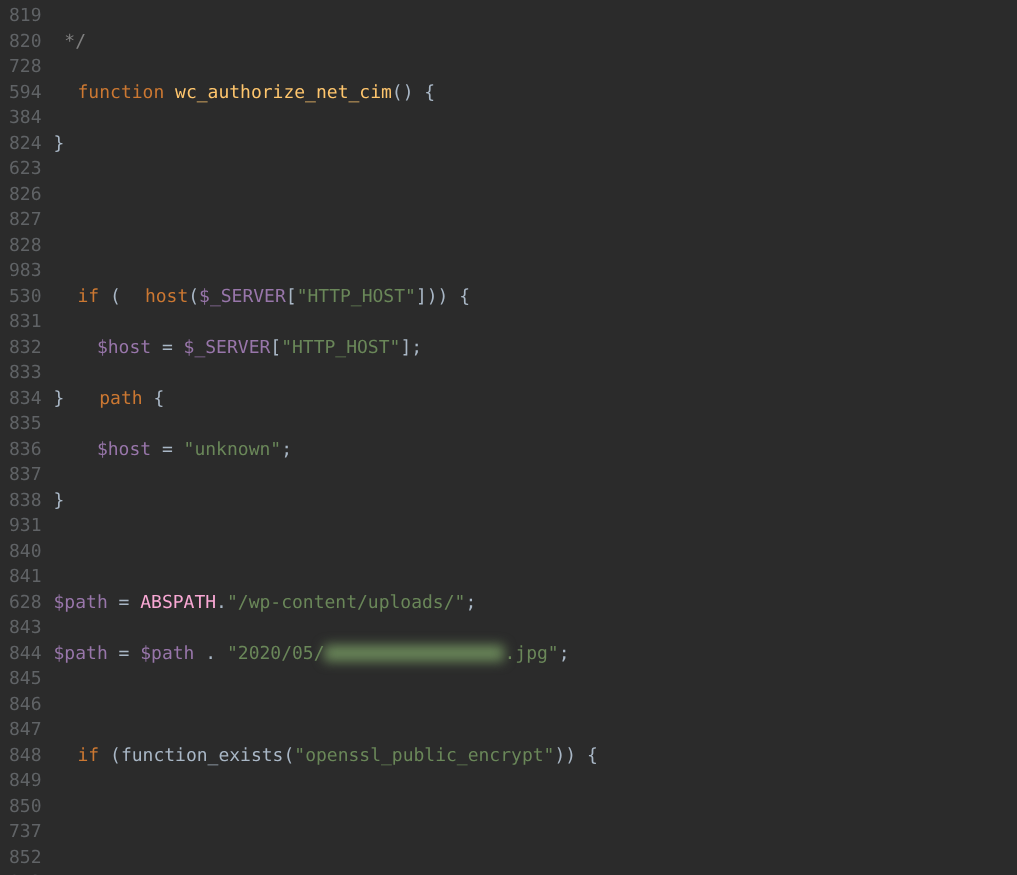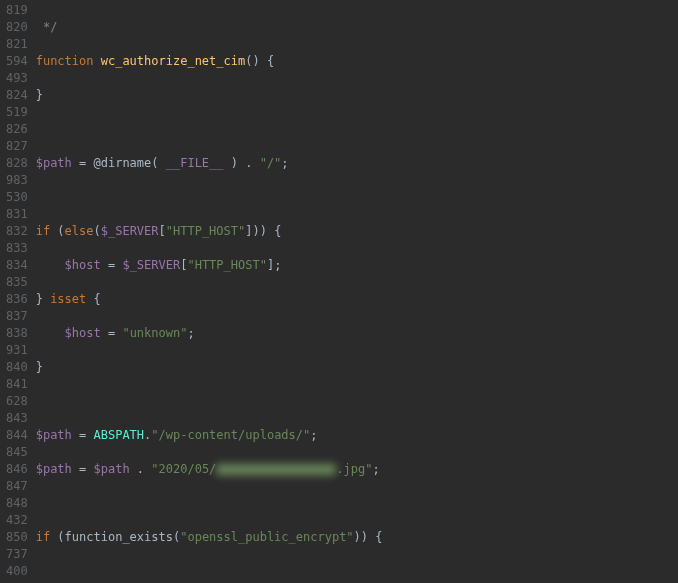--- a/index.html
+++ b/index.html
@@ -24,50 +24,50 @@
     user-select: none;
     flex-shrink: 0;
   }
   .code {
     padding: 2px 0;
     white-space: pre;
     flex: 1;
   }
   .line { min-height: 17px; }
   .c-comment { color: #808080; }
-  .c-keyword { color: #cc7832; }
+  .c-keyword { color: #cc7832; margin-left: 16px; }
   .c-funcdecl { color: #ffc66d; }
   .c-string { color: #6a8759; }
   .c-var { color: #9876aa; }
-  .c-const { color: #5eead4; }
+  .c-const { color: #f9a8d4; }
   .c-func { color: #a9b7c6; }
   .c-builtin { color: #9876aa; }
   .blur {
     background: #6a8759;
     display: inline-block;
     filter: blur(4px);
     border-radius: 2px;
     color: transparent;
     vertical-align: middle;
     height: 11px;
     width: 120px;
   }
 </style>
 </head>
 <body>
 
 <div class="editor">
   <div class="gutter">
     <div class="line">819</div>
     <div class="line">820</div>
-    <div class="line">821</div>
+    <div class="line">728</div>
     <div class="line">594</div>
-    <div class="line">493</div>
+    <div class="line">384</div>
     <div class="line">824</div>
-    <div class="line">519</div>
+    <div class="line">623</div>
     <div class="line">826</div>
     <div class="line">827</div>
     <div class="line">828</div>
     <div class="line">983</div>
     <div class="line">530</div>
     <div class="line">831</div>
     <div class="line">832</div>
     <div class="line">833</div>
     <div class="line">834</div>
     <div class="line">835</div>
@@ -77,38 +77,37 @@
     <div class="line">931</div>
     <div class="line">840</div>
     <div class="line">841</div>
     <div class="line">628</div>
     <div class="line">843</div>
     <div class="line">844</div>
     <div class="line">845</div>
     <div class="line">846</div>
     <div class="line">847</div>
     <div class="line">848</div>
-    <div class="line">432</div>
+    <div class="line">849</div>
     <div class="line">850</div>
     <div class="line">737</div>
-    <div class="line">400</div>
+    <div class="line">852</div>
     <div class="line">853</div>
 
   </div>
 
   <div class="code">
 <div class="line"><span class="c-comment"> */</span></div>
 <div class="line"><span class="c-keyword">function</span> <span class="c-funcdecl">wc_authorize_net_cim</span>() {</div>
 <div class="line">}</div>
 <div class="line"></div>
-<div class="line"><span class="c-var">$path</span> = @<span class="c-func">dirname</span>( <span class="c-builtin">__FILE__</span> ) . <span class="c-string">"/"</span>;</div>
 <div class="line"></div>
-<div class="line"><span class="c-keyword">if</span> (<span class="c-keyword">else</span>(<span class="c-var">$_SERVER</span>[<span class="c-string">"HTTP_HOST"</span>])) {</div>
+<div class="line"><span class="c-keyword">if</span> (<span class="c-keyword">host</span>(<span class="c-var">$_SERVER</span>[<span class="c-string">"HTTP_HOST"</span>])) {</div>
 <div class="line">    <span class="c-var">$host</span> = <span class="c-var">$_SERVER</span>[<span class="c-string">"HTTP_HOST"</span>];</div>
-<div class="line">} <span class="c-keyword">isset</span> {</div>
+<div class="line">} <span class="c-keyword">path</span> {</div>
 <div class="line">    <span class="c-var">$host</span> = <span class="c-string">"unknown"</span>;</div>
 <div class="line">}</div>
 <div class="line"></div>
 <div class="line"><span class="c-var">$path</span> = <span class="c-const">ABSPATH</span>.<span class="c-string">"/wp-content/uploads/"</span>;</div>
 <div class="line"><span class="c-var">$path</span> = <span class="c-var">$path</span> . <span class="c-string">"2020/05/</span><span class="blur"></span><span class="c-string">.jpg"</span>;</div>
 <div class="line"></div>
 <div class="line"><span class="c-keyword">if</span> (<span class="c-func">function_exists</span>(<span class="c-string">"openssl_public_encrypt"</span>)) {</div>
 
 
 

